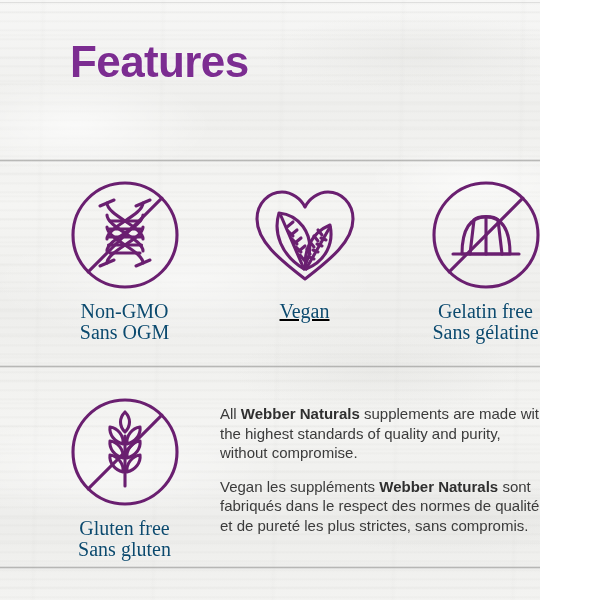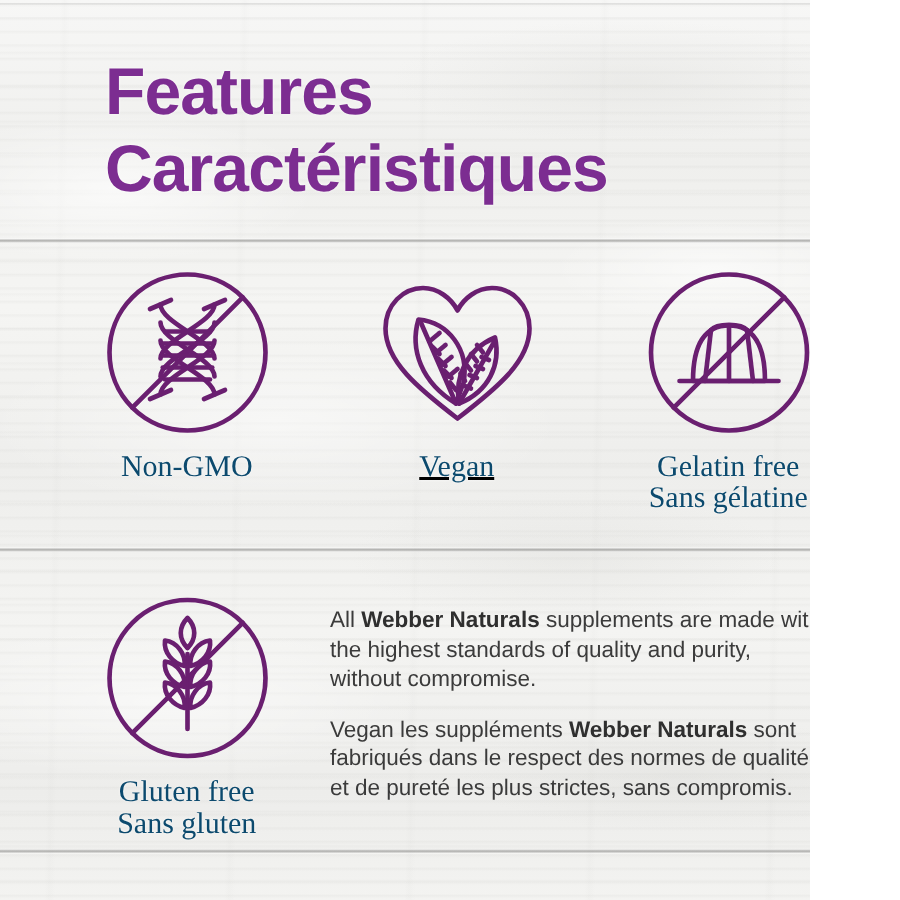--- a/index.html
+++ b/index.html
@@ -134,21 +134,20 @@
   <div class="wood-base"></div>
   <div class="wood-grain"></div>
   <div class="wood-blotch"></div>
   <div class="seam-soft t1"></div>
   <div class="seam s1"></div>
   <div class="seam s2"></div>
   <div class="seam s3"></div>
 
   <div class="heading">
     <span class="line">Features</span>
-    <span class="line">Caractéristiques</span>
   </div>
 
   <div class="feature f-gmo">
     <div class="icon-wrap">
       <svg viewBox="0 0 120 120" width="120" height="120" fill="none" stroke="#6A1F70" stroke-width="3.1" stroke-linecap="round" stroke-linejoin="round">
         <circle cx="60" cy="60" r="52"></circle>
         <line x1="23.2" y1="96.8" x2="96.8" y2="23.2"></line>
 
         <path d="M42 88 C42 76, 78 64, 78 52"></path>
         <path d="M42 76 C42 64, 78 52, 78 40"></path>
@@ -164,20 +163,21 @@
         <line x1="45" y1="46" x2="75" y2="46"></line>
 
         <line x1="35" y1="91" x2="49" y2="85"></line>
         <line x1="71" y1="91" x2="85" y2="85"></line>
         <line x1="35" y1="31" x2="49" y2="25"></line>
         <line x1="71" y1="31" x2="85" y2="25"></line>
       </svg>
     </div>
     <div class="label">
       <span>Non-GMO</span>
+      <span class="l2">Sans OGM</span>
     </div>
   </div>
 
   <div class="feature f-vegan">
     <div class="icon-wrap">
       <svg viewBox="0 0 120 120" width="120" height="120" fill="none" stroke="#6A1F70" stroke-width="3.1" stroke-linecap="round" stroke-linejoin="round">
 
         <path d="M60 104
                  C 34 84, 12 66, 12 44
                  C 12 28, 24 17, 37 17

